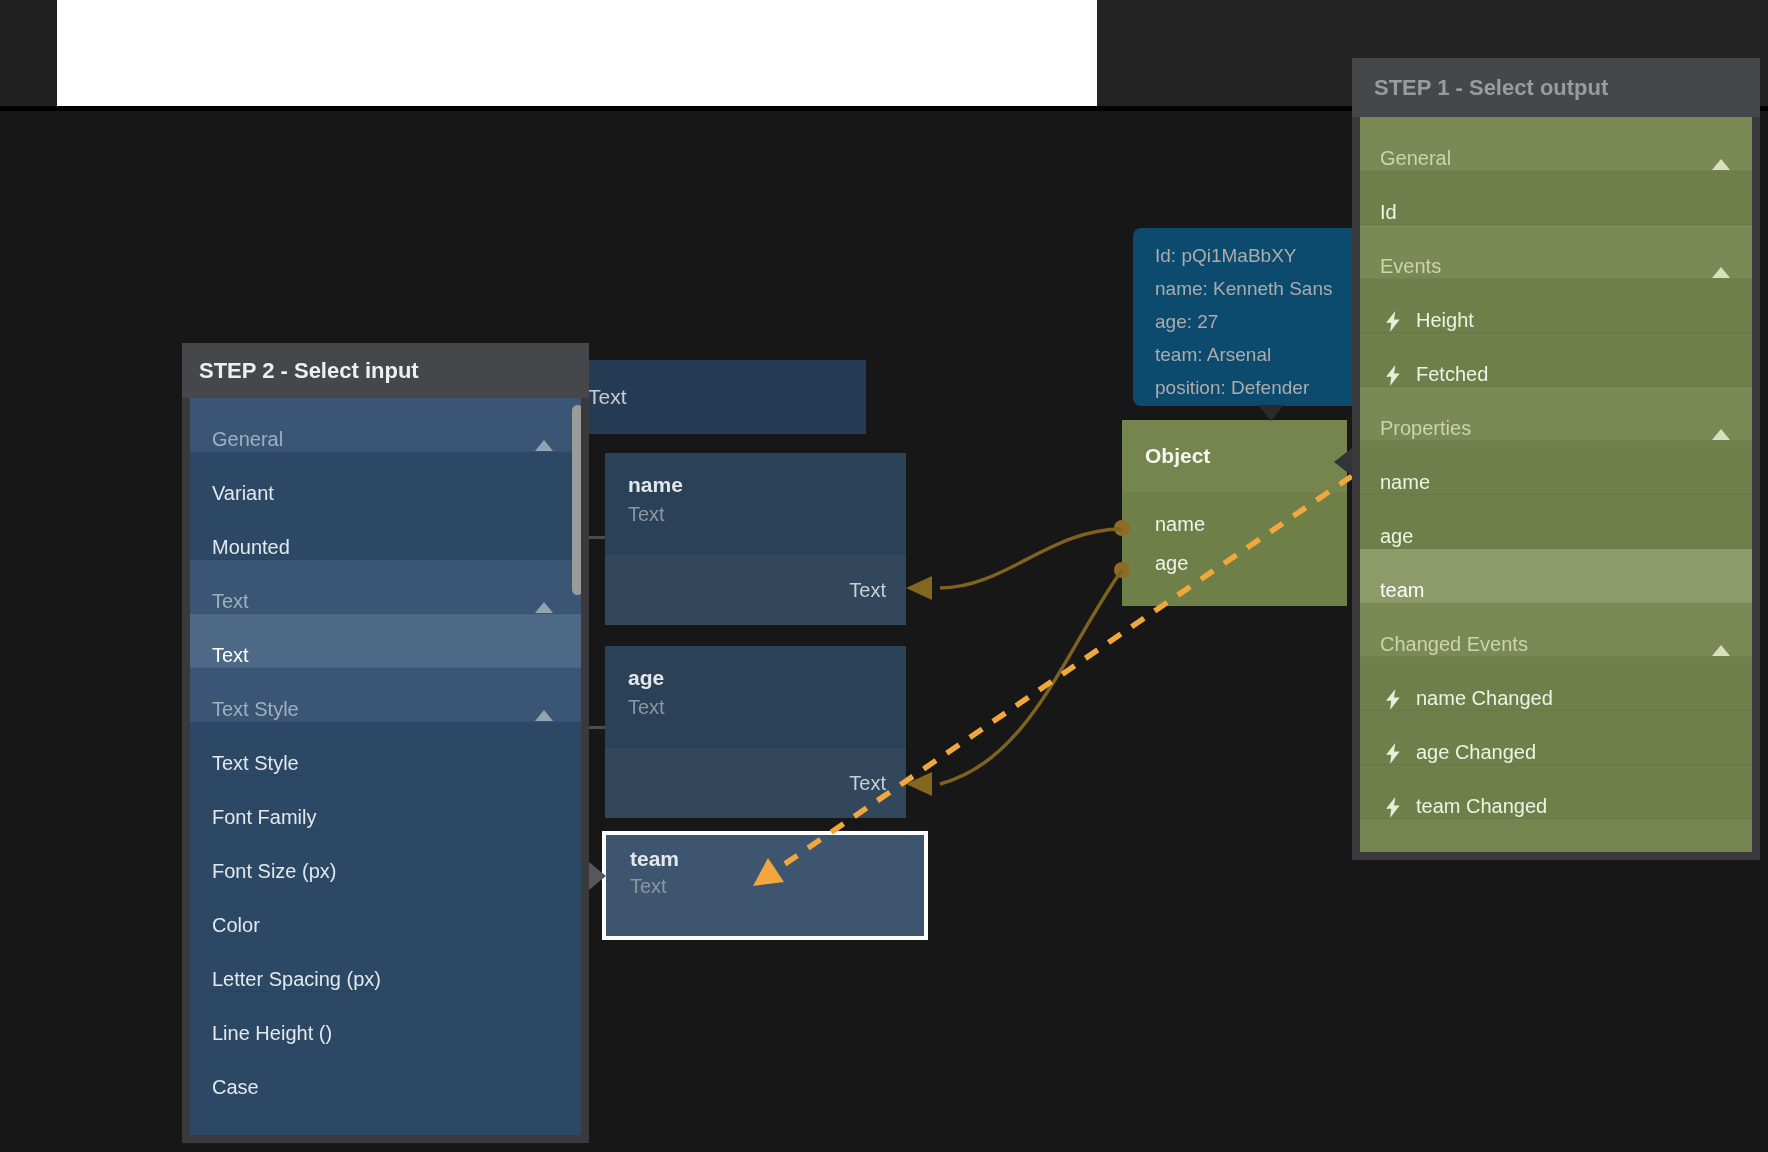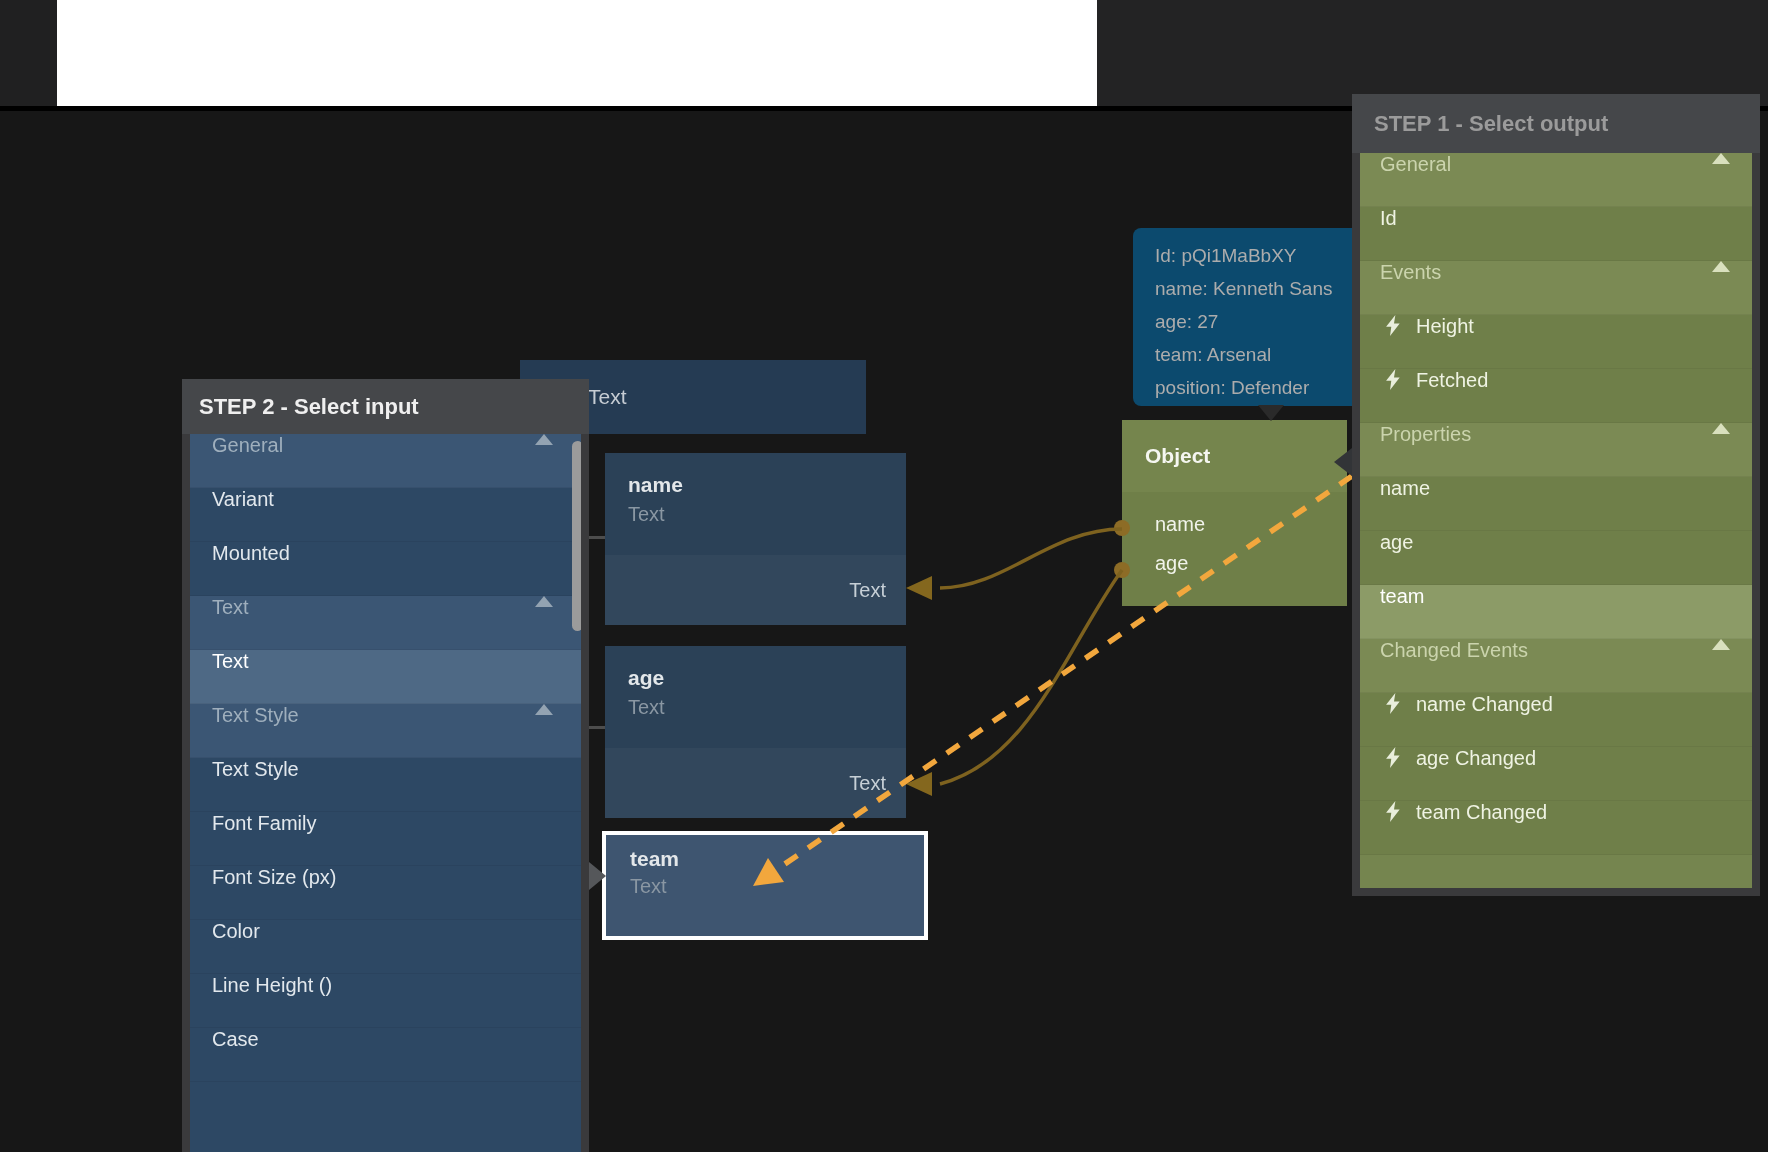--- a/index.html
+++ b/index.html
@@ -53,25 +53,25 @@
   
   .tooltip{position:absolute;left:1133px;top:228px;width:230px;height:178px;background:#0c4a6e;
            border-radius:8px;z-index:10;padding:11px 0 0 22px;box-sizing:border-box;
            overflow:hidden;}
   .tooltip .t-line{font-size:19px;line-height:33px;color:#acacac;white-space:nowrap;}
   .tooltip-caret{position:absolute;left:1258px;top:405px;width:0;height:0;z-index:10;
                  border-left:13px solid transparent;border-right:13px solid transparent;
                  border-top:16px solid #2a2a2a;}
 
   
-  .panel{position:absolute;z-index:20;margin-top:36px;}
+  .panel{position:absolute;z-index:20;}
   .panel-header{height:55px;background:#45474a;display:flex;align-items:center;
                 font-size:22px;font-weight:bold;}
   .panel-body{border:8px solid #3a3a3c;border-top:none;overflow:hidden;box-sizing:border-box;position:relative;}
-  .row{height:54px;display:flex;align-items:flex-start;font-size:20px;box-sizing:border-box;}
+  .row{height:54px;display:flex;align-items:flex-end;font-size:20px;box-sizing:border-box;}
   .row .label{white-space:nowrap;}
   .arrow-up{width:0;height:0;border-left:9px solid transparent;border-right:9px solid transparent;
             margin-left:auto;}
   .bolt{flex:0 0 auto;}
 
   
   #step2{left:182px;top:343px;width:407px;}
   #step2 .panel-header{color:#efefef;padding-left:17px;}
   #step2 .panel-body{height:745px;background:#2d4864;}
   #step2 .row{padding-left:22px;color:#e2e8ed;border-bottom:1px solid rgba(0,0,0,0.06);}
@@ -197,20 +197,23 @@
         <div class="row item">
           <span class="label">Font Family</span>
         </div>
         <div class="row item">
           <span class="label">Font Size (px)</span>
         </div>
         <div class="row item">
           <span class="label">Color</span>
         </div>
         <div class="row item">
+          <span class="label">Letter Spacing (px)</span>
+        </div>
+        <div class="row item">
           <span class="label">Line Height ()</span>
         </div>
         <div class="row item">
           <span class="label">Case</span>
         </div>
       </div>
   </div>
 
   <div class="panel" id="step1">
     <div class="panel-header">STEP 1 - Select output</div>

